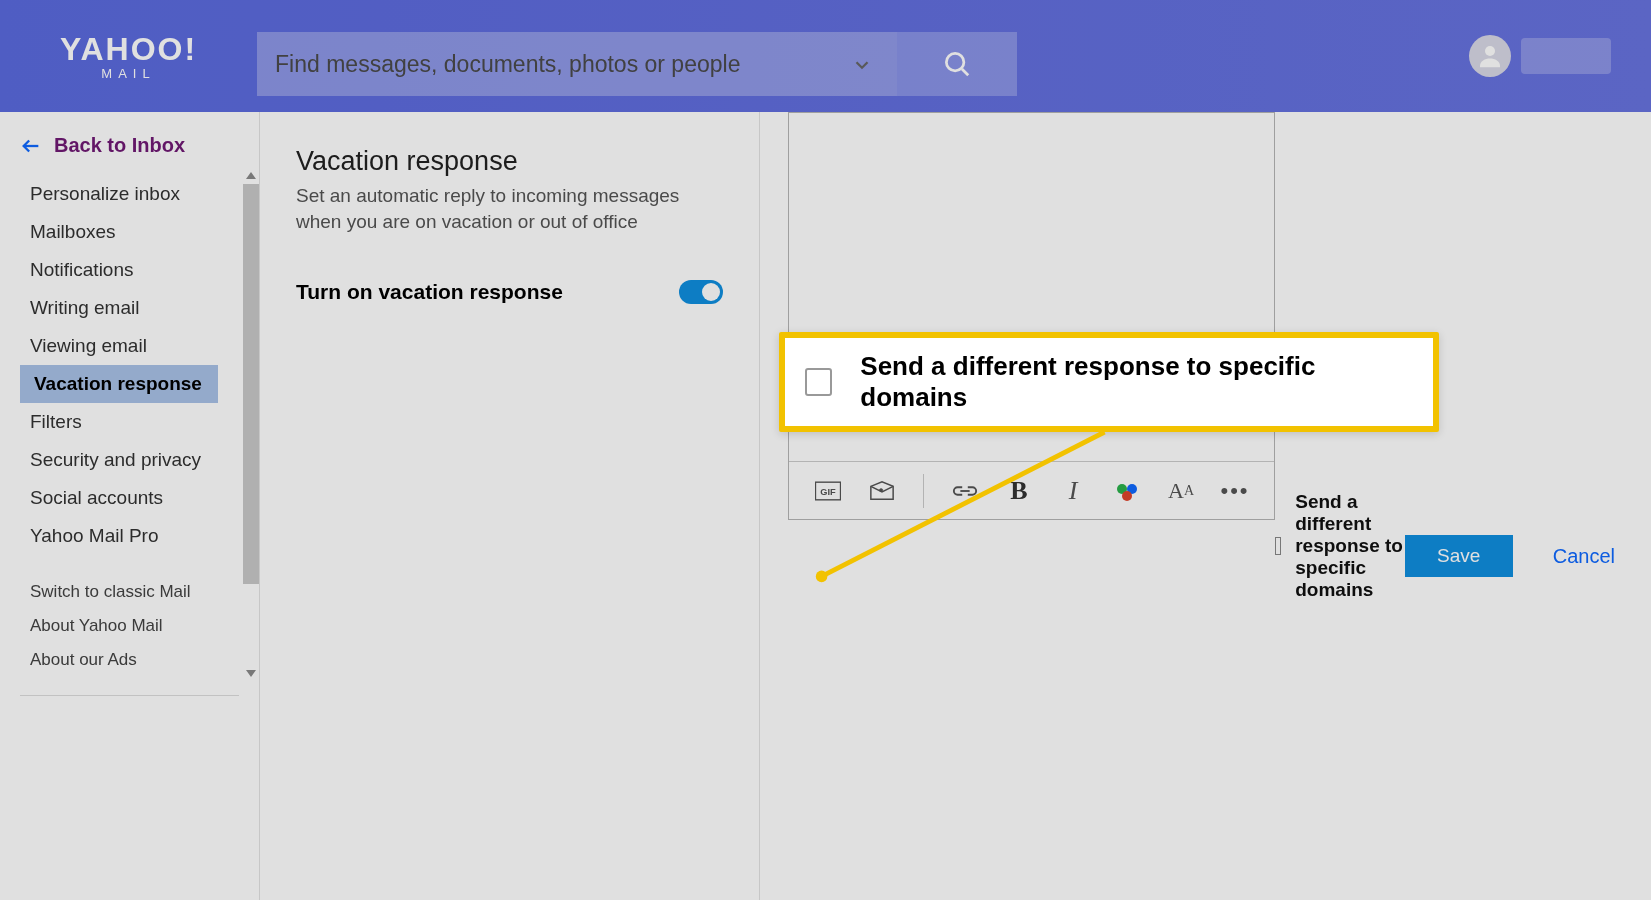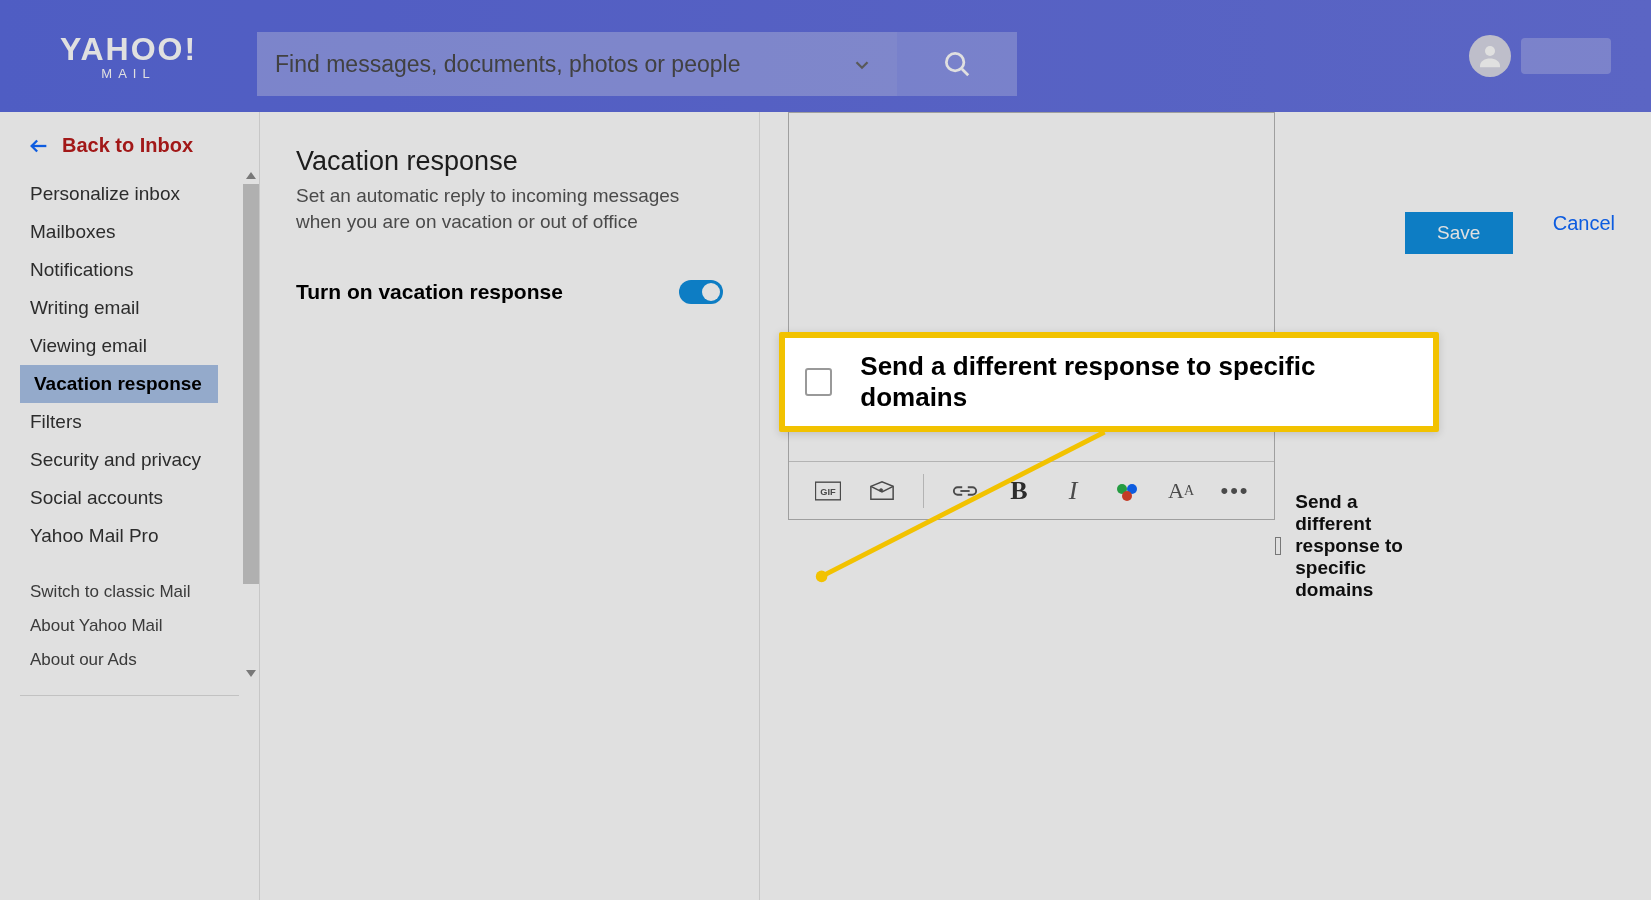--- a/index.html
+++ b/index.html
@@ -53,22 +53,22 @@
   }
   .sidebar .scroll-arrow-up {
     position:absolute; right:3px; top:60px; width:0;height:0;
     border-left:5px solid transparent; border-right:5px solid transparent; border-bottom:7px solid #8a8a8a;
   }
   .sidebar .scroll-arrow-down {
     position:absolute; right:3px; top:558px; width:0;height:0;
     border-left:5px solid transparent; border-right:5px solid transparent; border-top:7px solid #8a8a8a;
   }
   .back-link {
-    display: flex; align-items: center; gap: 12px; padding: 22px 28px 18px;
-    color: #b91c1c; font-size: 20px; font-weight: 600; cursor: pointer;
+    display: flex; align-items: center; gap: 12px; padding: 22px 20px 18px;
+    color: #701a75; font-size: 20px; font-weight: 600; cursor: pointer;
   }
   .side-items { padding: 0 0 0 0; }
   .side-item {
     padding: 8px 30px; font-size: 19px; color: #333; cursor: pointer;
   }
   .side-item.active {
     background: #a9c2e8; font-weight: 700; color: #000;
     margin-left: 20px; padding-left: 14px; padding-right:10px; width: 198px;
   }
   .side-sub { padding: 20px 30px 0; }
@@ -104,21 +104,21 @@
     height: 58px; border-top: 1px solid #ccc; display: flex; align-items: center;
     gap: 28px; padding: 0 26px;
   }
   .tool-divider { width:1px; height:34px; background:#ccc; }
   .tool-icon { width:26px; height:26px; display:flex; align-items:center; justify-content:center; cursor:pointer; color:#555; }
 
   .chk-row { display:flex; align-items:center; gap:14px; margin-top: 80px; }
   .chk { width:18px; height:18px; border:1px solid #888; background:#fff; cursor:pointer; }
   .chk-label { font-size: 19px; font-weight: 700; color:#111; }
 
-  .btn-row { display:flex; gap:40px; margin-top: 100px; }
+  .btn-row { display:flex; gap:40px; margin-top: 100px; align-items:center; }
   .btn-save {
     background:#0f8fe0; color:#fff; border:none; width:108px; height:42px;
     font-size:19px; cursor:pointer;
   }
   .btn-cancel { color:#0f69ff; font-size:20px; cursor:pointer; font-weight:500; }
 
   
   .callout {
     position: absolute; z-index: 60;
     left: 779px; top: 332px; width: 660px; height: 100px;

